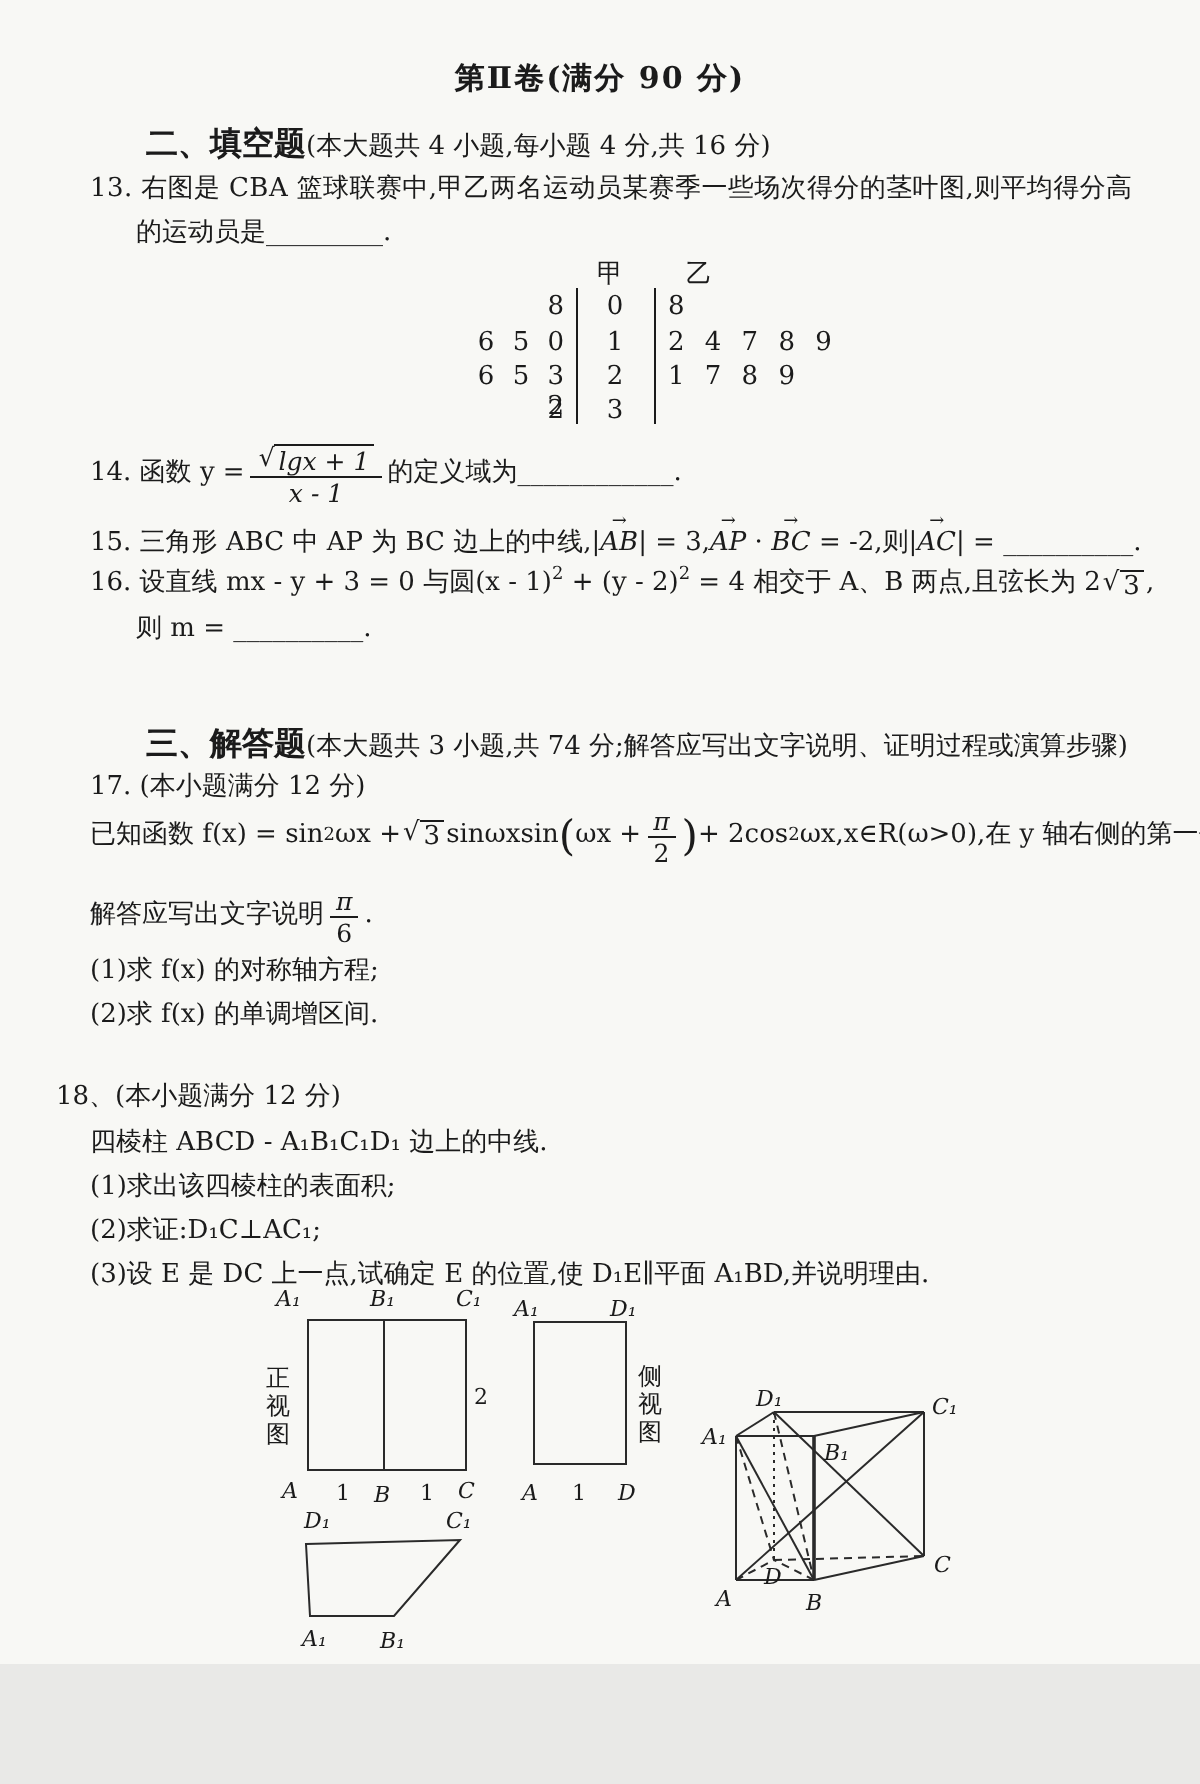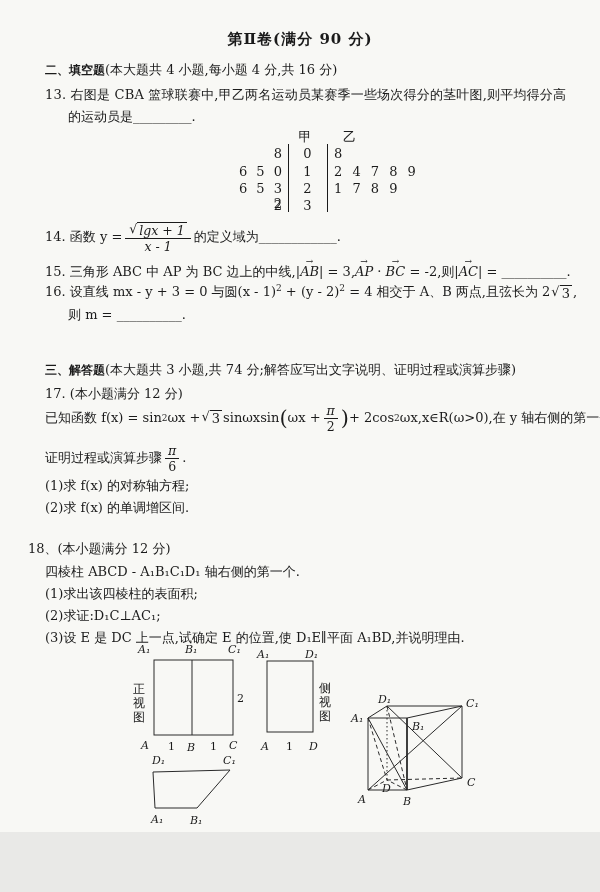--- a/index.html
+++ b/index.html
@@ -1,21 +1,21 @@
 <!DOCTYPE html>
 <html><head>
 <meta charset="utf-8">
 <style>
   html,body{margin:0;padding:0;background:#e9e9e7;}
   .page{position:relative;width:600px;height:832px;background:#f8f8f5;
         font-family:"DejaVu Serif","Liberation Serif",serif;color:#1b1b1b;overflow:hidden;}
   .t{position:absolute;white-space:nowrap;font-size:13px;line-height:1.25;}
   .fx{display:flex;align-items:center;}
   .title{left:0;right:0;top:30px;text-align:center;font-size:15px;font-weight:bold;letter-spacing:1px;}
-  .sec-head{font-weight:bold;font-size:12px;}
+  .sec-head{font-weight:bold;font-size:16px;margin-left:28px;}
   .sec-note{font-size:13px;font-weight:normal;}
   .sup{vertical-align:super;font-size:9px;line-height:0;}
   .it{font-style:italic;}
   
   .frac{display:inline-block;text-align:center;vertical-align:middle;margin:0 3px;font-size:12.5px;}
   .frac .num{display:block;border-bottom:1px solid #1b1b1b;padding:0 3px;line-height:1.2;}
   .frac .den{display:block;line-height:1.2;}
   
   .sqrt{display:inline-flex;align-items:flex-start;margin:0 1px;}
   .sqrt::before{content:"√";line-height:1.1;}
@@ -135,32 +135,32 @@
       <span class="frac">
         <span class="num it">π</span>
         <span class="den">2</span>
       </span>
       <span class="bigp">)</span>
       <span>+ 2cos</span>
       <span class="sup">2</span>
       <span>ωx,x∈R(ω&gt;0),在 y 轴右侧的第一个</span>
   </div>
   <div class="t fx" style="left:45px;top:443px;height:30px;">
-    <span>证明过程或演算步骤</span>
+    <span>解答应写出文字说明</span>
       <span class="frac">
         <span class="num it">π</span>
         <span class="den">6</span>
       </span>
       <span>.</span>
   </div>
   <div class="t" style="left:45px;top:478px;">(1)求 f(x) 的对称轴方程;</div>
   <div class="t" style="left:45px;top:500px;">(2)求 f(x) 的单调增区间.</div>
 
   <div class="t" style="left:28px;top:541px;">18、(本小题满分 12 分)</div>
-  <div class="t" style="left:45px;top:564px;">四棱柱 ABCD - A₁B₁C₁D₁ 轴右侧的第一个.</div>
+  <div class="t" style="left:45px;top:564px;">四棱柱 ABCD - A₁B₁C₁D₁ 边上的中线.</div>
   <div class="t" style="left:45px;top:586px;">(1)求出该四棱柱的表面积;</div>
   <div class="t" style="left:45px;top:608px;">(2)求证:D₁C⊥AC₁;</div>
   <div class="t" style="left:45px;top:630px;">(3)设 E 是 DC 上一点,试确定 E 的位置,使 D₁E∥平面 A₁BD,并说明理由.</div>
 
   <div class="fig" style="left:105px;top:645px;width:145px;height:115px;">
     <svg width="145" height="115">
       <rect x="49" y="15" width="79" height="75"></rect>
       <line x1="87" y1="15" x2="87" y2="90"></line>
     </svg>
     <span class="lab" style="left:33px;top:-1px;">A₁</span>

